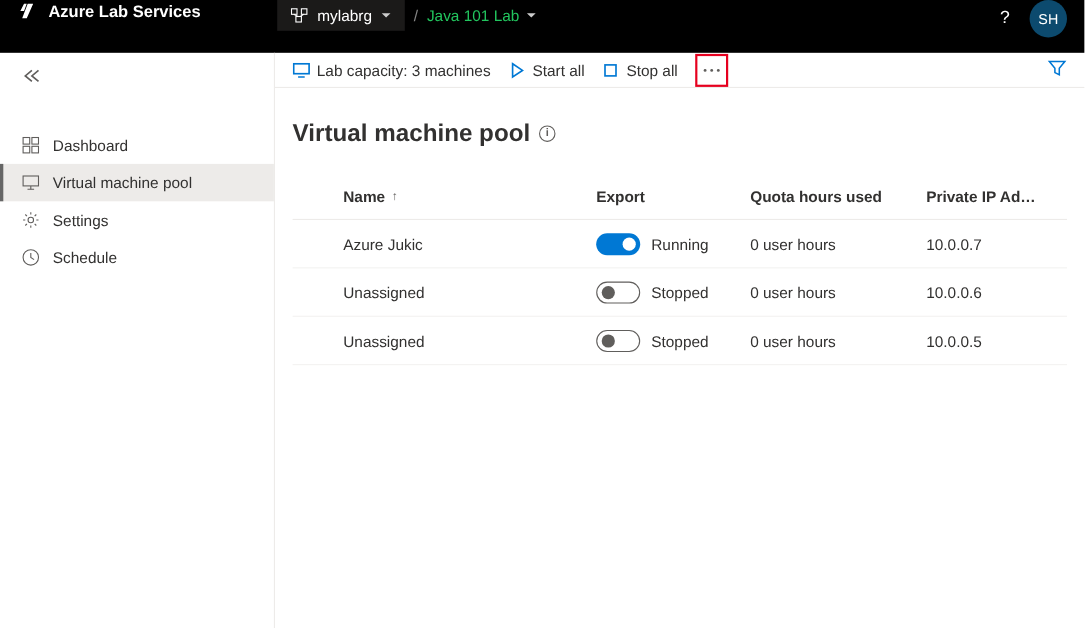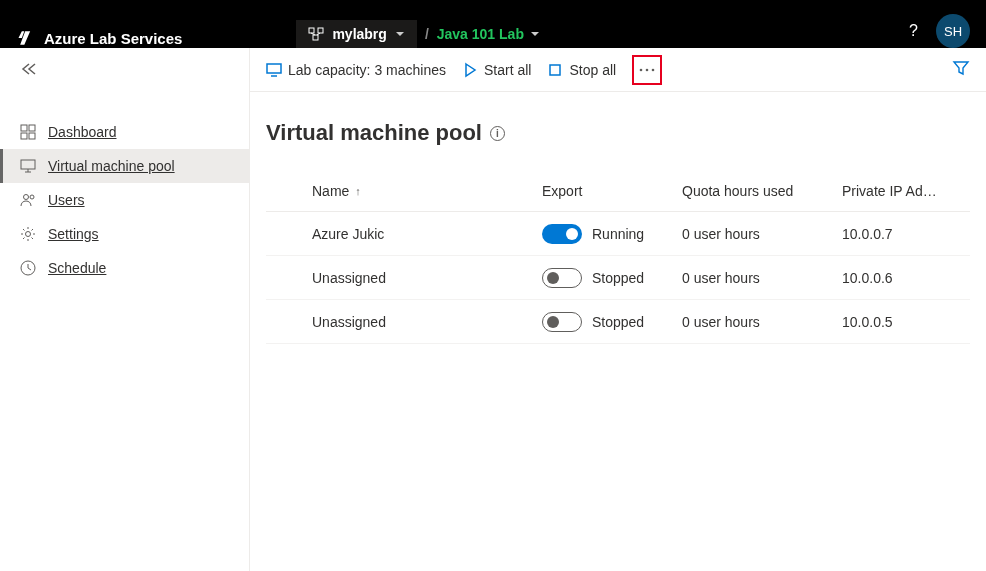--- a/index.html
+++ b/index.html
@@ -1,50 +1,50 @@
 <!DOCTYPE html>
 <html><head>
 <meta charset="utf-8">
 <style>
 * { box-sizing: border-box; margin: 0; padding: 0; }
 body { font-family: "Segoe UI", Arial, sans-serif; font-size: 14px; color: #323130; width: 986px; height: 571px; overflow: hidden; background: #fff; }
-.topbar { background: #000; color: #fff; height: 48px; display: flex; align-items: flex-end; padding: 0 16px; }
+.topbar { background: #000; color: #fff; height: 48px; display: flex; align-items: flex-start; padding: 0 16px; }
 .brand { display: flex; align-items: center; gap: 8px; font-weight: 600; font-size: 15px; }
 .brand svg { width: 20px; height: 20px; }
-.topbar-center { display: flex; align-items: center; margin-left: 114px; gap: 8px; font-weight: bold; }
+.topbar-center { display: flex; align-items: center; margin-left: 70px; gap: 8px; }
 .rg-select { background: #1b1a19; color: #fff; padding: 6px 12px; display: flex; align-items: center; gap: 8px; cursor: pointer; }
 .lab-select { color: #22c55e; display: flex; align-items: center; gap: 6px; cursor: pointer; }
 .breadcrumb-sep { color: #888; }
 .topbar-right { margin-left: auto; display: flex; align-items: center; gap: 18px; }
 .help-icon { color: #fff; font-size: 16px; cursor: pointer; }
 .avatar { width: 34px; height: 34px; border-radius: 50%; background: #0c4a6e; color: #fff; display: flex; align-items: center; justify-content: center; font-size: 13px; font-weight: 500; cursor: pointer; }
 .chev { fill: #ccc; }
 .body { display: flex; height: calc(571px - 48px); }
-.sidebar { width: 250px; border-right: 1px solid #edebe9; padding-top: 6px; text-decoration: underline; }
+.sidebar { width: 250px; border-right: 1px solid #edebe9; padding-top: 6px; }
 .collapse-btn { padding: 8px 16px 12px 20px; cursor: pointer; color: #605e5c; }
 .nav-item { display: flex; align-items: center; gap: 12px; padding: 9px 16px 9px 20px; cursor: pointer; color: #323130; }
 .nav-item.active { background: #edebe9; border-left: 3px solid #666; padding-left: 17px; }
 .nav-item svg { width: 16px; height: 16px; flex-shrink: 0; }
 .main { flex: 1; display: flex; flex-direction: column; }
-.toolbar { height: 44px; border-bottom: 1px solid #edebe9; display: flex; align-items: center; padding: 0 16px; gap: 16px; position: relative; }
+.toolbar { height: 32px; border-bottom: 1px solid #edebe9; display: flex; align-items: center; padding: 0 16px; gap: 16px; position: relative; }
 .toolbar-item { display: flex; align-items: center; gap: 6px; cursor: pointer; color: #323130; font-size: 14px; }
 .toolbar-item svg { width: 16px; height: 16px; }
 .blue-stroke { stroke: #0078d4; fill: none; stroke-width: 1.5; }
 .more-btn { width: 30px; height: 30px; display: flex; align-items: center; justify-content: center; cursor: pointer; }
 .more-btn.highlight { border: 2px solid #e6001f; }
 .filter-btn { margin-left: auto; cursor: pointer; }
 .dropdown { position: absolute; top: 44px; left: 622px; background: #fff; box-shadow: 0 4px 12px rgba(0,0,0,0.15); border: 1px solid #e1dfdd; z-index: 10; }
 .dropdown-item { display: flex; align-items: center; gap: 10px; padding: 8px 20px 8px 12px; cursor: pointer; }
 .dropdown-item.highlight { border: 2px solid #e6001f; padding: 6px 18px 6px 10px; }
 .content { padding: 28px 16px 0 16px; }
 .page-title { font-size: 22px; font-weight: 600; display: flex; align-items: center; gap: 8px; margin-bottom: 24px; }
 .info-icon { width: 15px; height: 15px; border: 1px solid #605e5c; border-radius: 50%; display: inline-flex; align-items: center; justify-content: center; font-size: 10px; color: #605e5c; cursor: pointer; }
 .table { width: 100%; }
 .thead, .trow { display: flex; align-items: center; padding: 0 16px; }
-.thead { height: 42px; font-weight: 400; color: #323130; border-bottom: 1px solid #edebe9; }
+.thead { height: 42px; font-weight: 700; color: #323130; border-bottom: 1px solid #edebe9; }
 .trow { height: 44px; border-bottom: 1px solid #f3f2f1; }
 .col-name { flex: 0 0 260px; display: flex; align-items: center; gap: 6px; padding-left: 30px; }
 .col-state { flex: 0 0 140px; display: flex; align-items: center; gap: 10px; }
 .col-quota { flex: 0 0 160px; }
 .col-ip { flex: 1; }
 .sort-arrow { font-size: 11px; color: #605e5c; }
 .toggle { width: 40px; height: 20px; border-radius: 10px; position: relative; cursor: pointer; }
 .toggle.on { background: #0078d4; }
 .toggle.off { background: #fff; border: 1px solid #605e5c; }
 .toggle .knob { width: 12px; height: 12px; border-radius: 50%; position: absolute; top: 50%; transform: translateY(-50%); }
@@ -106,28 +106,20 @@
         </svg>
       <span>Dashboard</span>
     </div>
     <div class="nav-item active">
       <svg viewBox="0 0 16 16">
           <rect x="1" y="2" width="14" height="9" fill="none" stroke="#605e5c"></rect>
           <line x1="5" y1="14" x2="11" y2="14" stroke="#605e5c"></line>
           <line x1="8" y1="11" x2="8" y2="14" stroke="#605e5c"></line>
         </svg>
       <span>Virtual machine pool</span>
-    </div>
-    <div class="nav-item">
-      <svg viewBox="0 0 16 16">
-          <circle cx="6" cy="5" r="2.5" fill="none" stroke="#605e5c"></circle>
-          <path d="M1 14c0-3 2-5 5-5s5 2 5 5" fill="none" stroke="#605e5c"></path>
-          <circle cx="12" cy="5" r="2" fill="none" stroke="#605e5c"></circle>
-        </svg>
-      <span>Users</span>
     </div>
     <div class="nav-item">
       <svg viewBox="0 0 16 16">
           <circle cx="8" cy="8" r="2.5" fill="none" stroke="#605e5c"></circle>
           <path d="M8 1v2M8 13v2M1 8h2M13 8h2M3 3l1.5 1.5M11.5 11.5L13 13M3 13l1.5-1.5M11.5 4.5L13 3" stroke="#605e5c"></path>
         </svg>
       <span>Settings</span>
     </div>
     <div class="nav-item">
       <svg viewBox="0 0 16 16">

